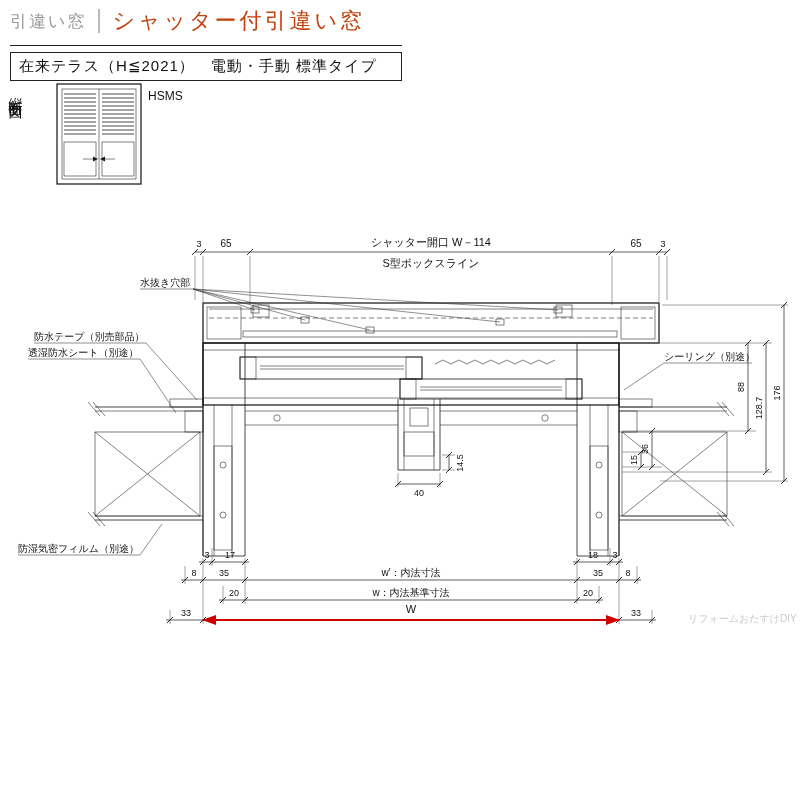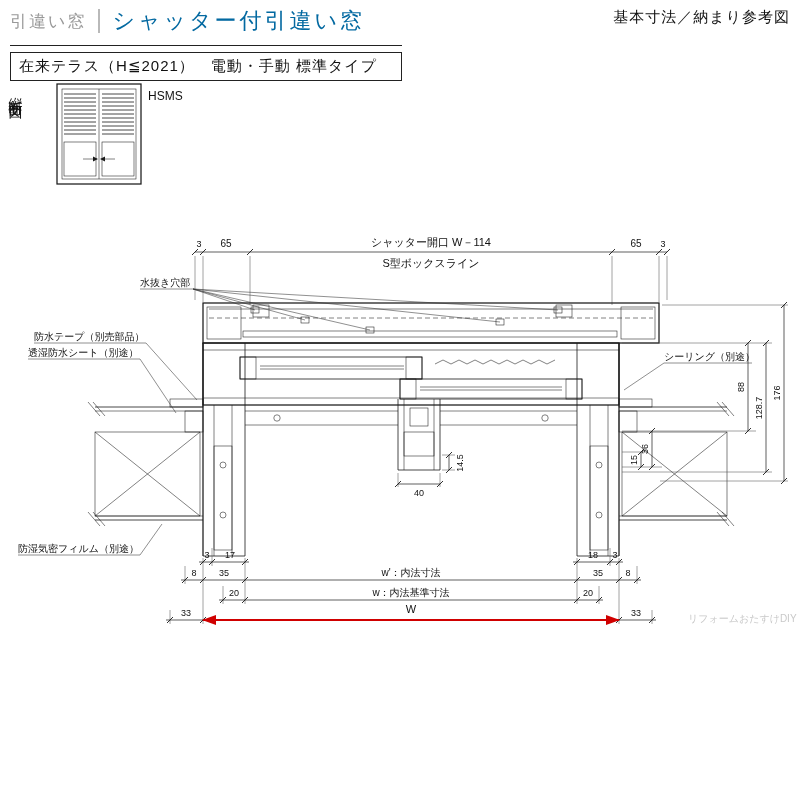--- a/index.html
+++ b/index.html
@@ -2,21 +2,21 @@
 <html><head>
 <meta charset="utf-8">
 <style>
   html,body{margin:0;padding:0;background:#fff;}
   .page{position:relative;width:800px;height:800px;background:#fff;overflow:hidden;
         font-family:"Liberation Sans",sans-serif;color:#111;}
   .header{position:absolute;left:10px;top:6px;width:392px;display:flex;align-items:center;
           border-bottom:1.5px solid #222;padding-bottom:9px;}
   .category{color:#999;font-size:17px;letter-spacing:2px;white-space:nowrap;}
   .divider{width:2px;height:24px;background:#b9b9b9;margin:0 12px;flex:0 0 auto;}
-  .title{font-size:22px;letter-spacing:3px;color:#0369a1;white-space:nowrap;}
+  .title{font-size:22px;letter-spacing:3px;color:#c2410c;white-space:nowrap;}
   .corner-note{position:absolute;right:10px;top:8px;font-size:15px;letter-spacing:1px;}
   .subtitle-box{position:absolute;left:10px;top:52px;width:374px;border:1.3px solid #222;
                 font-size:15px;letter-spacing:1px;padding:4px 8px;}
   .section-label{position:absolute;left:7px;top:86px;writing-mode:vertical-rl;text-orientation:upright;
                  font-size:14px;letter-spacing:3px;color:#111;}
   svg{position:absolute;left:0;top:0;}
   .ln{stroke:#1a1a1a;stroke-width:0.8;fill:none;}
   .thick{stroke-width:1.25;}
   .thin{stroke-width:0.55;}
   .ext{stroke:#555;stroke-width:0.55;fill:none;}
@@ -30,21 +30,20 @@
 </head>
 <body>
 
 <div class="page">
 
   <div class="header">
     <span class="category">引違い窓</span>
     <span class="divider"></span>
     <span class="title">シャッター付引違い窓</span>
   </div>
-  <div class="corner-note">基本寸法／納まり参考図</div>
   <div class="subtitle-box">
     <span>在来テラス（H≦2021）　電動・手動 標準タイプ</span>
   </div>
   <div class="section-label">縦断面図</div>
 
   <svg width="800" height="800" viewBox="0 0 800 800">
     <defs>
       <pattern id="h" width="5" height="5" patternUnits="userSpaceOnUse" patternTransform="rotate(45)">
         <rect width="5" height="5" fill="#fff"></rect>
         <line x1="0" y1="0" x2="0" y2="5" stroke="#555" stroke-width="0.8"></line>

